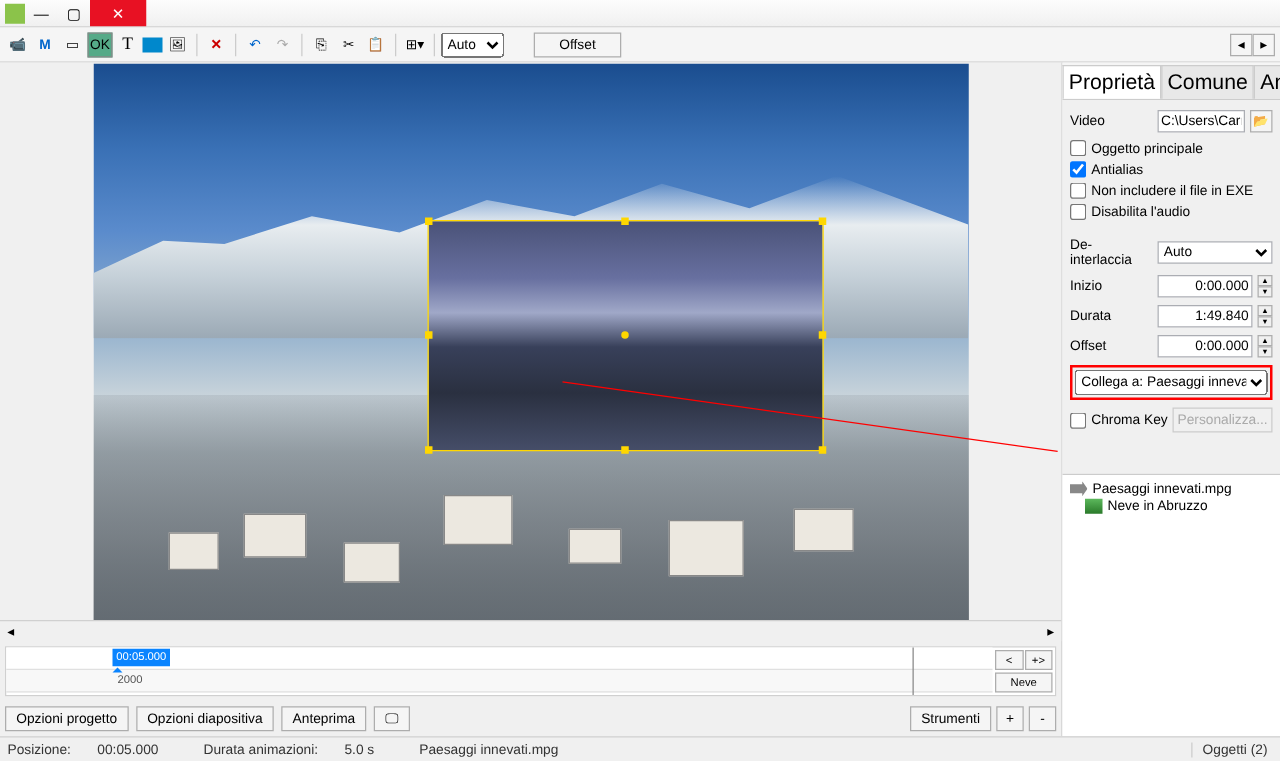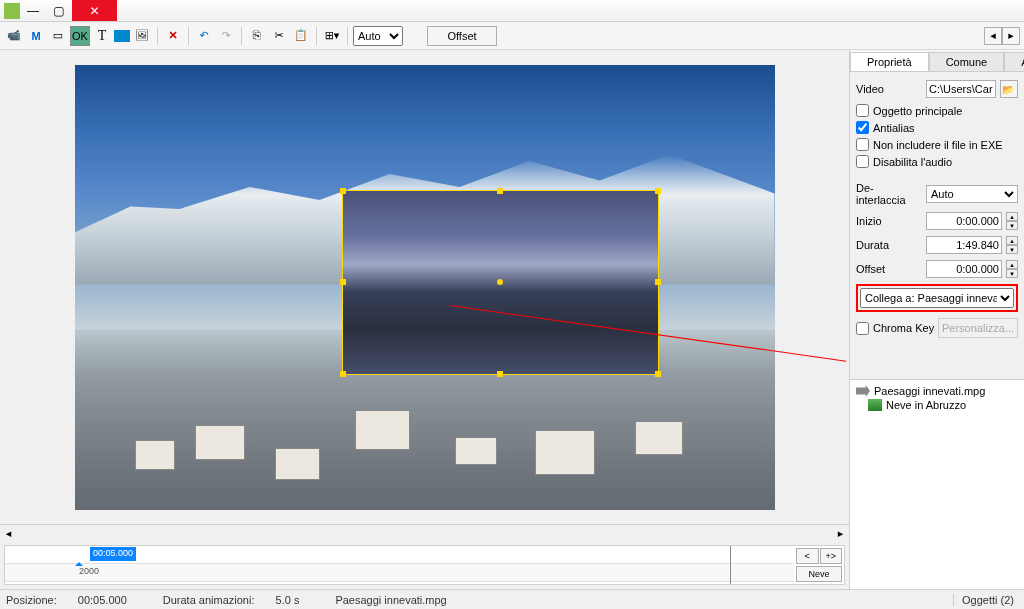--- a/index.html
+++ b/index.html
@@ -27,37 +27,37 @@
 .selobj { position: absolute; top: 125px; left: 267px; width: 317px; height: 185px; border: 1px solid #ffd700; background: linear-gradient(to bottom, #4a5278 0%, #6870a0 25%, #a0a8c8 40%, #38405a 55%, #2a3040 75%, #454d68 100%); }
 .selhandle { position: absolute; width: 6px; height: 6px; background: #ffd700; }
 .selcenter { position: absolute; width: 6px; height: 6px; background: #ffd700; left: 50%; top: 50%; transform: translate(-50%, -50%); border-radius: 50%; }
 .redline { position: absolute; height: 1px; background: #ff0000; top: 255px; left: 450px; width: 400px; transform-origin: left; transform: rotate(8deg); z-index: 5; }
 .scrollh { height: 17px; display: flex; align-items: center; background: #f0f0f0; border-top: 1px solid #d0d0d0; }
 .scrollh .arrow { width: 17px; height: 17px; display: flex; align-items: center; justify-content: center; }
 .timeline { height: 40px; background: #fff; border: 1px solid #d0d0d0; margin: 4px; position: relative; display: flex; }
 .tlmain { flex: 1; position: relative; }
 .tlrow { height: 18px; border-bottom: 1px solid #e0e0e0; position: relative; background: #fff; }
 .keyframe { position: absolute; background: #0a84ff; color: #fff; font-size: 9px; height: 14px; padding: 1px 3px; top: 1px; left: 85px; }
-.marker2 { position: absolute; font-size: 9px; color: #555; top: 2px; left: 74px; }
+.marker2 { position: absolute; font-size: 9px; color: #555; top: 2px; left: 89px; }
 .marker2::before { content: ''; position: absolute; top: -4px; left: -4px; border-left: 4px solid transparent; border-right: 4px solid transparent; border-bottom: 4px solid #0a84ff; }
 .tlend { position: absolute; top: 0; left: 725px; width: 1px; height: 100%; background: #888; }
 .tlside { width: 50px; display: flex; flex-direction: column; gap: 2px; padding: 2px; }
 .tlside button { height: 16px; font-size: 9px; border: 1px solid #adadad; background: #f5f5f5; }
 .tlside .dual { display: flex; gap: 1px; }
 .tlside .dual button { flex: 1; }
 .bottombar { height: 28px; display: flex; align-items: center; padding: 0 4px; gap: 6px; }
 .bottombar button { height: 20px; padding: 0 8px; border: 1px solid #adadad; background: #f5f5f5; font-size: 11px; }
 .bottombar .tools { margin-left: auto; display: flex; gap: 4px; }
 .bottombar .tools .sq { width: 22px; padding: 0; }
 .status { height: 20px; border-top: 1px solid #d0d0d0; display: flex; align-items: center; padding: 0 6px; font-size: 11px; color: #333; }
 .status span { margin-right: 18px; }
 .status .rcount { margin-left: auto; margin-right: 4px; border-left: 1px solid #ccc; padding-left: 8px; }
 .rightpane { width: 174px; background: #f0f0f0; display: flex; flex-direction: column; }
 .tabbar { display: flex; border-bottom: 1px solid #ccc; background: #f5f5f5; padding-top: 2px; }
-.tab { padding: 3px 16px; border: 1px solid #ccc; border-bottom: none; background: #e8e8e8; font-size: 11px; cursor: pointer; }
+.tab { padding: 3px 4px; border: 1px solid #ccc; border-bottom: none; background: #e8e8e8; font-size: 17px; cursor: pointer; }
 .tab.active { background: #fff; }
 .panel { flex: 1; padding: 8px 6px; background: #f0f0f0; overflow: auto; }
 .row { display: flex; align-items: center; margin-bottom: 6px; gap: 4px; }
 .row label { font-size: 11px; }
 .row .lbl { width: 66px; }
 .row input[type=text] { flex: 1; height: 18px; font-size: 11px; padding: 0 2px; border: 1px solid #abadb3; min-width: 0; }
 .row .pathin { width: 80px; }
 .row .browse { width: 18px; height: 18px; border: 1px solid #adadad; background: #f5f5f5; display: flex; align-items: center; justify-content: center; font-size: 10px; }
 .chkrow { display: flex; align-items: center; gap: 4px; margin-bottom: 4px; }
 .chkrow input { width: 13px; height: 13px; }
@@ -160,20 +160,31 @@
         <div class="tlend"></div>
       </div>
       <div class="tlside">
         <div class="dual">
           <button>&lt;</button>
           <button>+&gt;</button>
         </div>
         <button>Neve</button>
       </div>
     </div>
+    <div class="bottombar">
+      <button>Opzioni progetto</button>
+      <button>Opzioni diapositiva</button>
+      <button>Anteprima</button>
+      <button class="sq">🖵</button>
+      <div class="tools">
+        <button>Strumenti</button>
+        <button class="sq">+</button>
+        <button class="sq">-</button>
+      </div>
+    </div>
   </div>
 
   <div class="rightpane">
     <div class="tabbar">
       <div class="tab active">Proprietà</div>
       <div class="tab">Comune</div>
       <div class="tab">Animazione</div>
     </div>
     <div class="panel">
       <div class="row">

